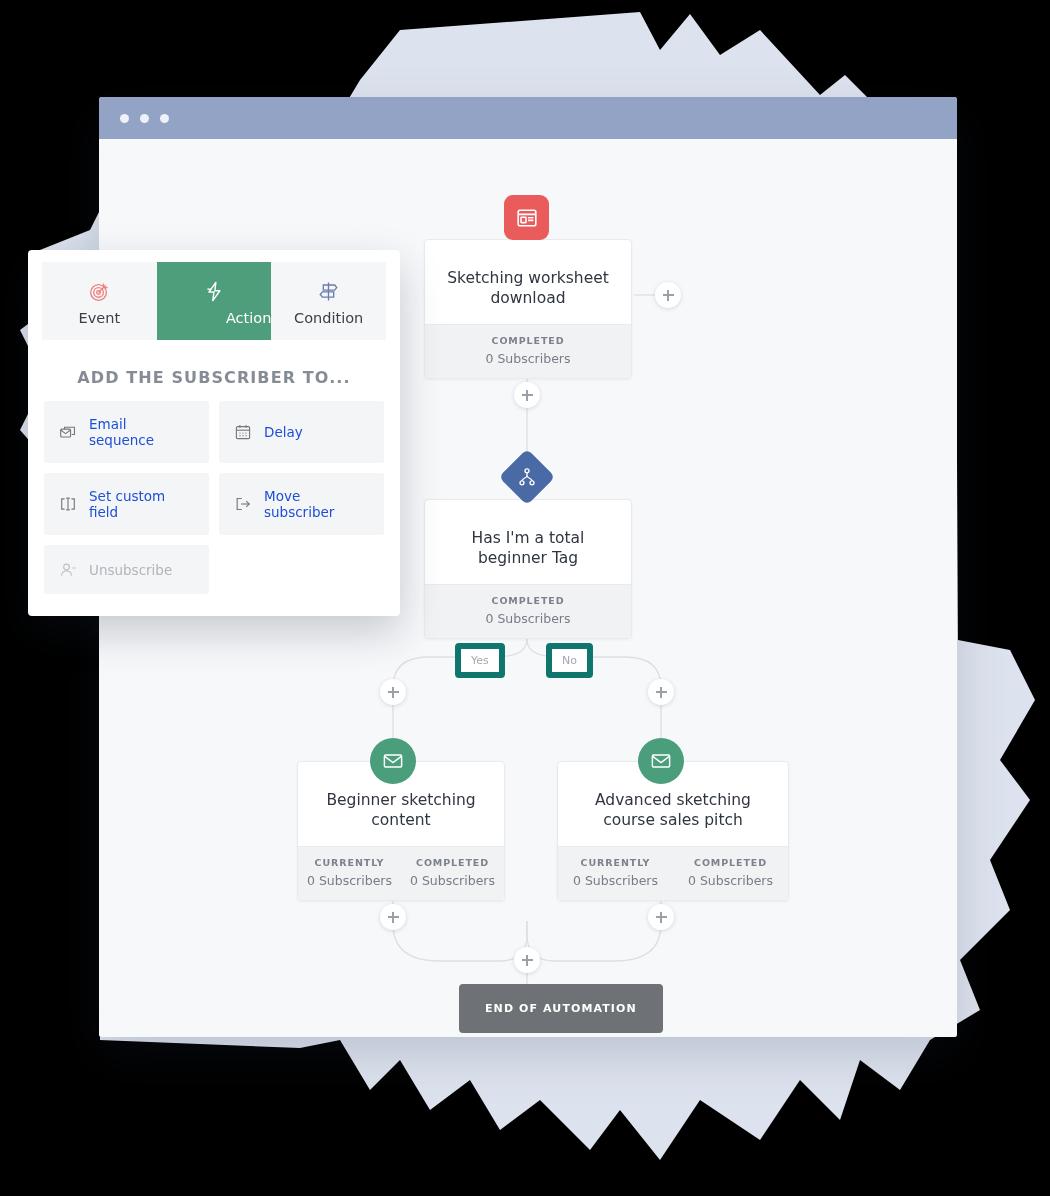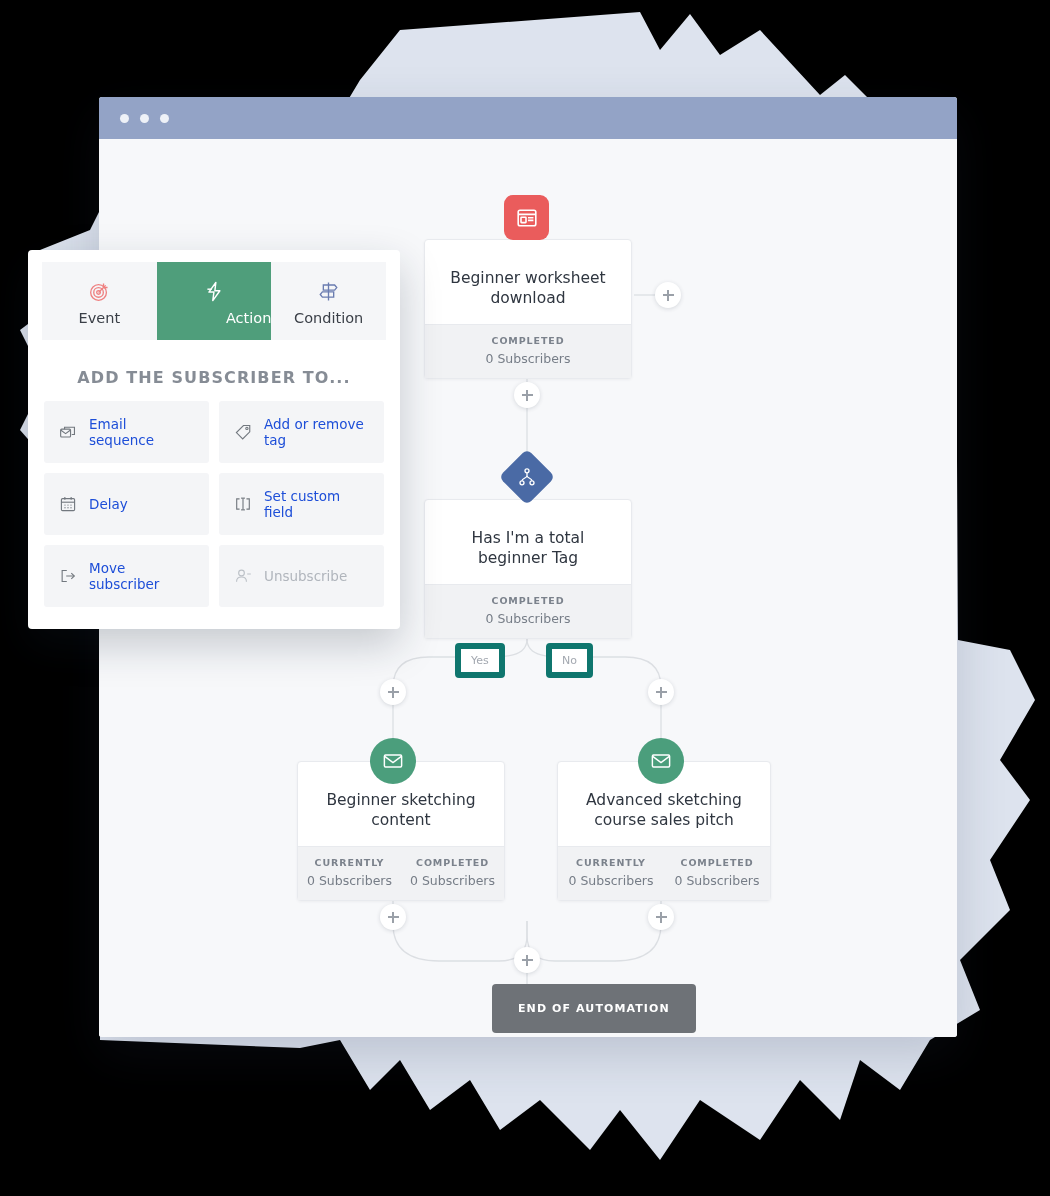--- a/index.html
+++ b/index.html
@@ -299,21 +299,21 @@
     <div class="badge badge-square" style="left:405px; top:56px;">
       <svg width="24" height="24" viewBox="0 0 24 24" fill="none" stroke="#ffffff" stroke-width="1.6">
         <rect x="3.2" y="4.2" width="17.6" height="15.6" rx="1.8"></rect>
         <line x1="3.2" y1="8.4" x2="20.8" y2="8.4"></line>
         <rect x="6" y="11.2" width="5" height="5.4" rx="0.6"></rect>
         <line x1="13" y1="11.8" x2="18.4" y2="11.8"></line>
         <line x1="13" y1="14.4" x2="18.4" y2="14.4"></line>
       </svg>
     </div>
     <div class="node" style="left:325px; top:100px; width:208px;">
-      <div class="node-title">Beginner worksheet download</div>
+      <div class="node-title">Sketching worksheet download</div>
       <div class="node-footer">
         <div class="stat">
           <span class="stat-label">COMPLETED</span>
           <span class="stat-value">0 Subscribers</span>
         </div>
       </div>
     </div>
     <div class="plus-btn" style="left:556px; top:143px;"></div>
     <div class="plus-btn" style="left:415px; top:243px;"></div>
 
@@ -360,39 +360,39 @@
         </div>
       </div>
     </div>
 
     <div class="badge badge-circle" style="left:539px; top:599px;">
       <svg width="22" height="22" viewBox="0 0 24 24" fill="none" stroke="#ffffff" stroke-width="1.6">
         <rect x="2.6" y="5.5" width="18.8" height="13" rx="1.2"></rect>
         <path d="M2.6 6.6 L12 13.6 L21.4 6.6"></path>
       </svg>
     </div>
-    <div class="node" style="left:458px; top:622px; width:214px;">
+    <div class="node" style="left:458px; top:622px; width:232px;">
       <div class="node-title">Advanced sketching course sales pitch</div>
       <div class="node-footer">
         <div class="stat">
           <span class="stat-label">CURRENTLY</span>
           <span class="stat-value">0 Subscribers</span>
         </div>
         <div class="stat">
           <span class="stat-label">COMPLETED</span>
           <span class="stat-value">0 Subscribers</span>
         </div>
       </div>
     </div>
 
     <div class="plus-btn" style="left:281px; top:765px;"></div>
     <div class="plus-btn" style="left:549px; top:765px;"></div>
     <div class="plus-btn" style="left:415px; top:808px;"></div>
 
-    <div class="end-btn" style="left:360px; top:845px;margin-left:33px;">END OF AUTOMATION</div>
+    <div class="end-btn" style="left:360px; top:845px;">END OF AUTOMATION</div>
 
   </div>
 </div>
 
 <div class="action-panel">
 
   <div class="tabs">
 
     <div class="tab">
       <div class="tab-icon">
@@ -438,29 +438,20 @@
       <span class="option-icon">
         <svg width="18" height="18" viewBox="0 0 24 24" fill="none" stroke="#72787f" stroke-width="1.5">
           <rect x="2.2" y="8.2" width="13.2" height="10.4" rx="1.3"></rect>
           <path d="M2.2 9.4 L8.8 14.2 L15.4 9.4"></path>
           <path d="M7.4 8.2 L7.4 5.6 L20.6 5.6 L20.6 15.4 L17 15.4"></path>
         </svg>
       </span>
       <span>Email sequence</span>
     </div>
 
-    <div class="option">
-      <span class="option-icon">
-        <svg width="18" height="18" viewBox="0 0 24 24" fill="none" stroke="#72787f" stroke-width="1.5">
-          <path d="M12.6 3.4 L21 3.4 L21 11.8 L11.6 21.2 L3.2 12.8 Z"></path>
-          <circle cx="17.2" cy="7.2" r="1.5"></circle>
-        </svg>
-      </span>
-      <span>Add or remove tag</span>
-    </div>
 
     <div class="option">
       <span class="option-icon">
         <svg width="18" height="18" viewBox="0 0 24 24" fill="none" stroke="#72787f" stroke-width="1.5">
           <rect x="3.2" y="4.8" width="17.6" height="16" rx="1.6"></rect>
           <line x1="3.2" y1="9.6" x2="20.8" y2="9.6"></line>
           <line x1="7.8" y1="2.8" x2="7.8" y2="6.4"></line>
           <line x1="16.2" y1="2.8" x2="16.2" y2="6.4"></line>
           <circle cx="8" cy="13.4" r="0.85" fill="#72787f" stroke="none"></circle>
           <circle cx="12" cy="13.4" r="0.85" fill="#72787f" stroke="none"></circle>

